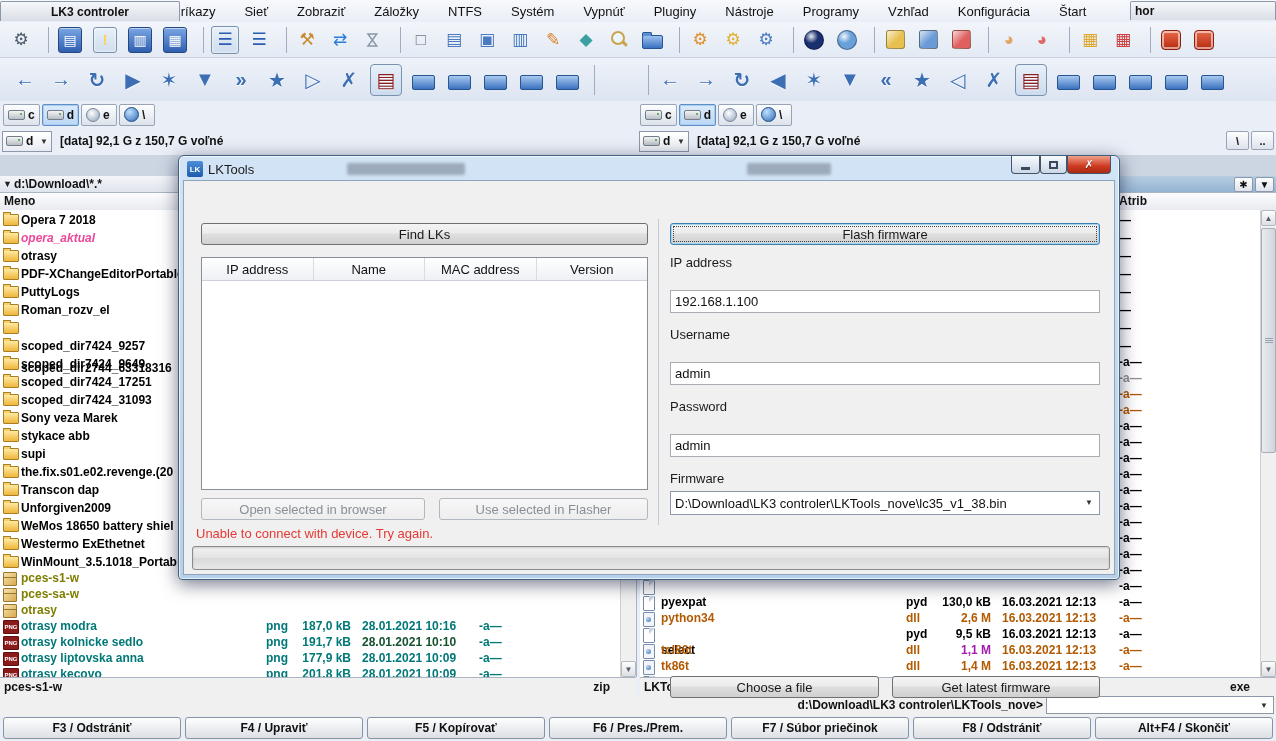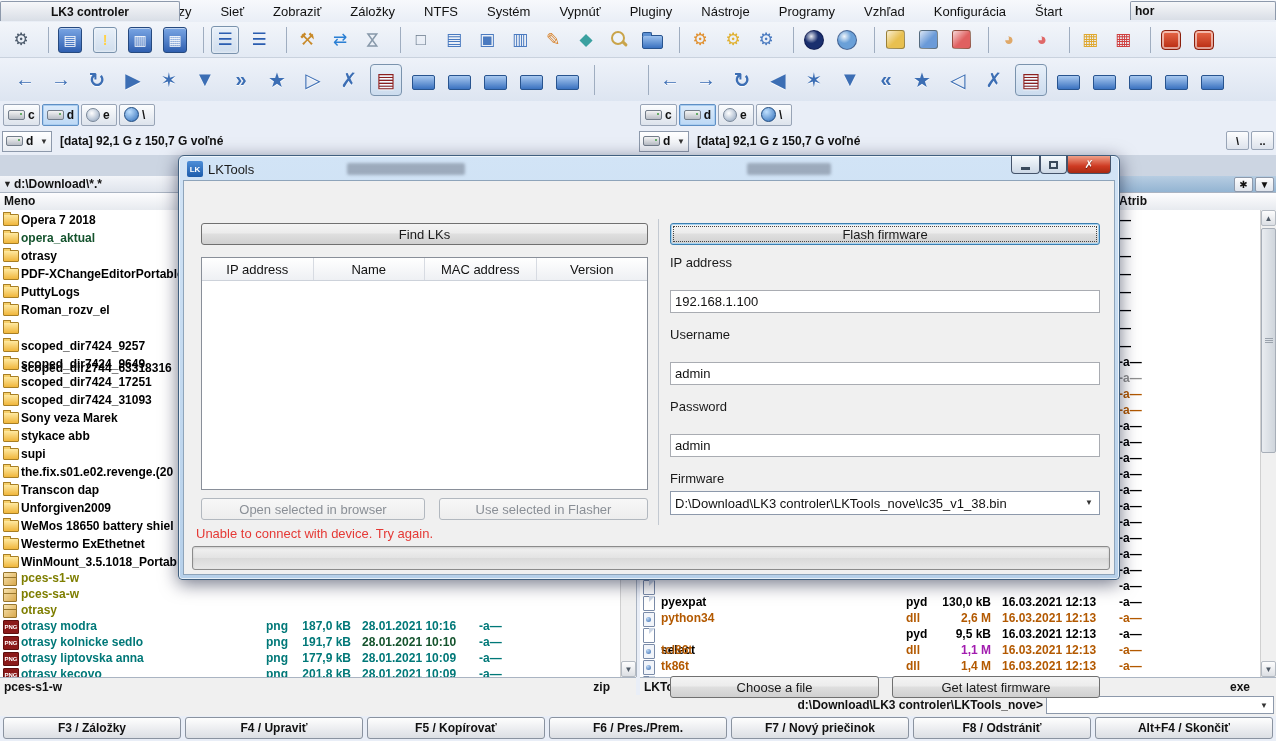--- a/index.html
+++ b/index.html
@@ -6,21 +6,21 @@
   body{
     width:1276px;height:741px;position:relative;overflow:hidden;
     font-family:"Liberation Sans","DejaVu Sans",sans-serif;
     background:#e9eef7;font-size:13px;color:#111;
     -webkit-font-smoothing:antialiased;
   }
   .abs{position:absolute;}
   
   #menubar{left:0;top:0;width:1276px;height:22px;display:flex;align-items:center;
     background:linear-gradient(#f7f9fc,#e9eef6);border-bottom:1px solid #c9d2de;}
-  #menu-left{display:flex;align-items:center;padding-left:0;gap:9px;}
+  #menu-left{display:flex;align-items:center;padding-left:24px;gap:9px;}
   #menu-right{margin-left:auto;display:flex;align-items:center;padding-right:10px;}
   .menu-item{padding:2px 10px;white-space:nowrap;cursor:default;}
   
   #toolbar1{left:0;top:22px;width:1276px;height:36px;display:flex;align-items:center;
     background:linear-gradient(#f2f5fa,#e3eaf4);border-bottom:1px solid #c9d2de;padding-left:8px;box-sizing:border-box;}
   .tsep{width:1px;height:26px;background:#9fadc0;margin:0 7px;flex:none;}
   .ticon{width:26px;height:26px;margin-right:7px;flex:none;display:flex;align-items:center;justify-content:center;
     font-size:17px;line-height:1;border-radius:3px;cursor:default;}
   .ticon.tile{width:22px;height:24px;margin:0 9px 0 2px;background:linear-gradient(#7aa6e4,#2f5fb0);
     border:1px solid #25497f;border-radius:3px;font-weight:bold;font-size:14px;box-shadow:inset 0 1px 0 rgba(255,255,255,.5);}
@@ -411,21 +411,21 @@
     <div class="sb-thumb" style="top:17px;height:120px">
         <div class="sb-grip"></div>
       </div>
   </div>
 <div class="frow">
       <div class="fic ic-folder"></div>
       <span class="fn" style="color: rgb(0, 0, 0);">Opera 7 2018</span>
     </div>
     <div class="frow">
       <div class="fic ic-folder"></div>
-      <span class="fn" style="color: #14532d;">opera_aktual</span>
+      <span class="fn" style="color: #ec4899; font-style: italic;">opera_aktual</span>
     </div>
     <div class="frow">
       <div class="fic ic-folder"></div>
       <span class="fn" style="color: rgb(0, 0, 0);">otrasy</span>
     </div>
     <div class="frow">
       <div class="fic ic-folder"></div>
       <span class="fn" style="color: rgb(0, 0, 0);">PDF-XChangeEditorPortable</span>
     </div>
     <div class="frow">
@@ -697,25 +697,25 @@
 </div>
 
 <div id="cmdrow" class="abs">
   <span id="cmd-prompt">d:\Download\LK3 controler\LKTools_nove&gt;</span>
   <div id="cmd-input">
     <span id="cmd-arrow">▼</span>
   </div>
 </div>
 
 <div id="fkeys" class="abs">
-    <div class="fkey">F3 / Záložky</div>
+    <div class="fkey">F3 / Odstrániť</div>
     <div class="fkey">F4 / Upraviť</div>
     <div class="fkey">F5 / Kopírovať</div>
     <div class="fkey">F6 / Pres./Prem.</div>
-    <div class="fkey">F7 / Nový priečinok</div>
+    <div class="fkey">F7 / Súbor priečinok</div>
     <div class="fkey">F8 / Odstrániť</div>
     <div class="fkey">Alt+F4 / Skončiť</div>
   </div>
 
 <div id="dialog" class="abs">
   <div class="dlg-ghost" style="left:168px;width:118px"></div>
   <div class="dlg-ghost" style="left:568px;width:84px"></div>
   <div id="dlg-title">
     <span class="lk-logo">LK</span>
     <span>LKTools</span>

